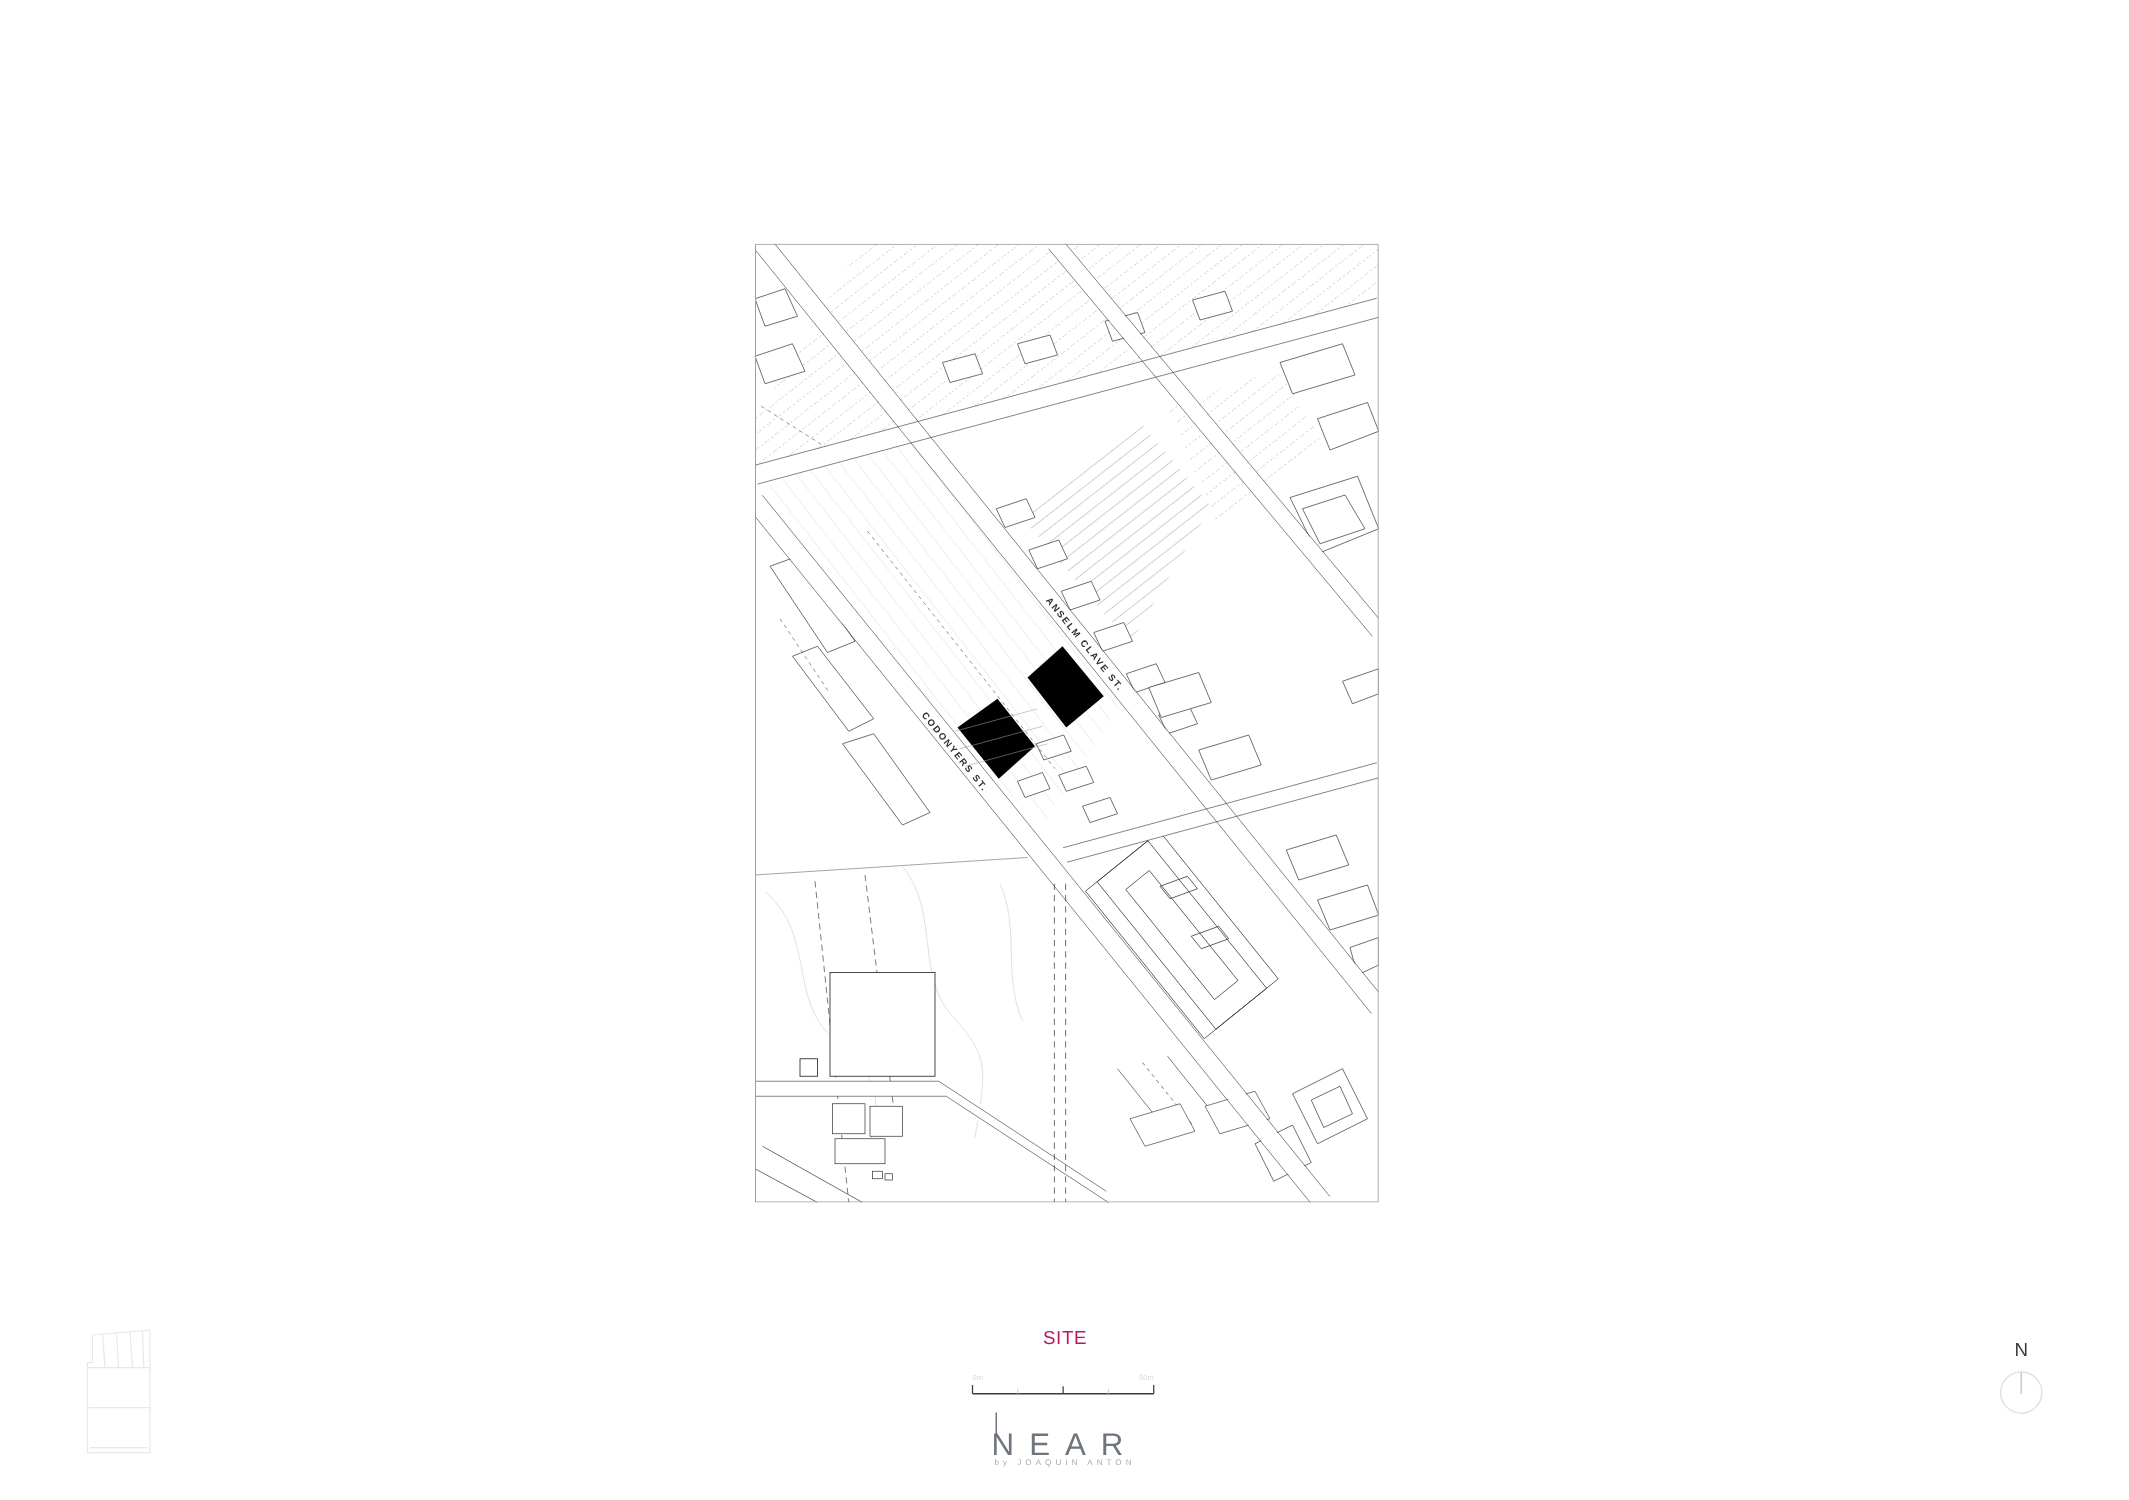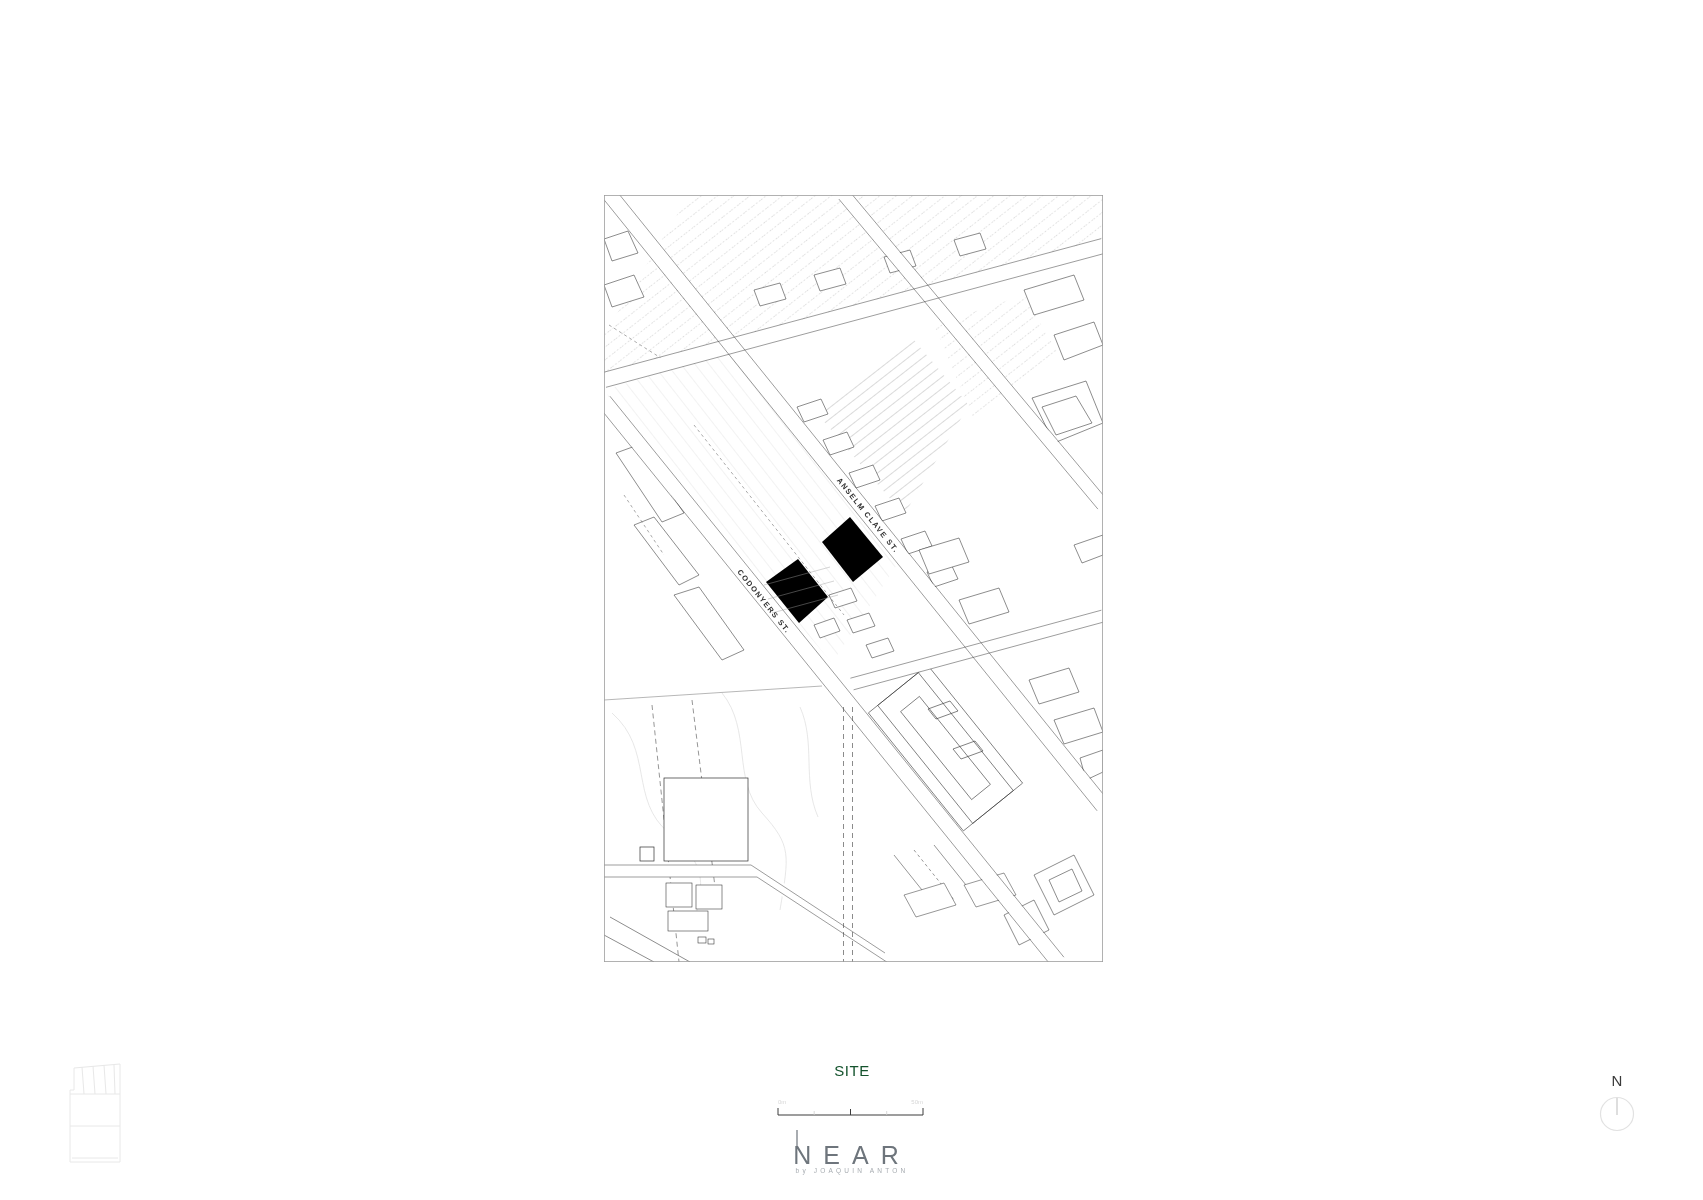--- a/index.html
+++ b/index.html
@@ -11,21 +11,21 @@
   
   #map-wrap{left:604px;top:195px;width:499px;height:767px;}
   #map-wrap svg{display:block;}
   .street-label{
     font-family:"Liberation Sans",sans-serif;font-size:7.5px;font-weight:700;
     letter-spacing:1.4px;fill:#2f2f2f;
   }
   
   #site-caption{
     left:772px;top:1062px;width:160px;text-align:center;
-    font-size:15px;letter-spacing:.5px;color:#14532d;font-weight:400;
+    font-size:15px;letter-spacing:.5px;color:#be185d;font-weight:400;
   }
   
   #scalebar{left:770px;top:1093px;width:161px;height:32px;}
   #scalebar text{font-family:"Liberation Sans",sans-serif;font-size:6px;fill:#d7d7d7;}
   
   #logo{left:788px;top:1126px;width:128px;height:46px;}
   #logo text{
     font-family:"Liberation Sans",sans-serif;font-size:25px;letter-spacing:12px;
     fill:#6e757c;
   }

